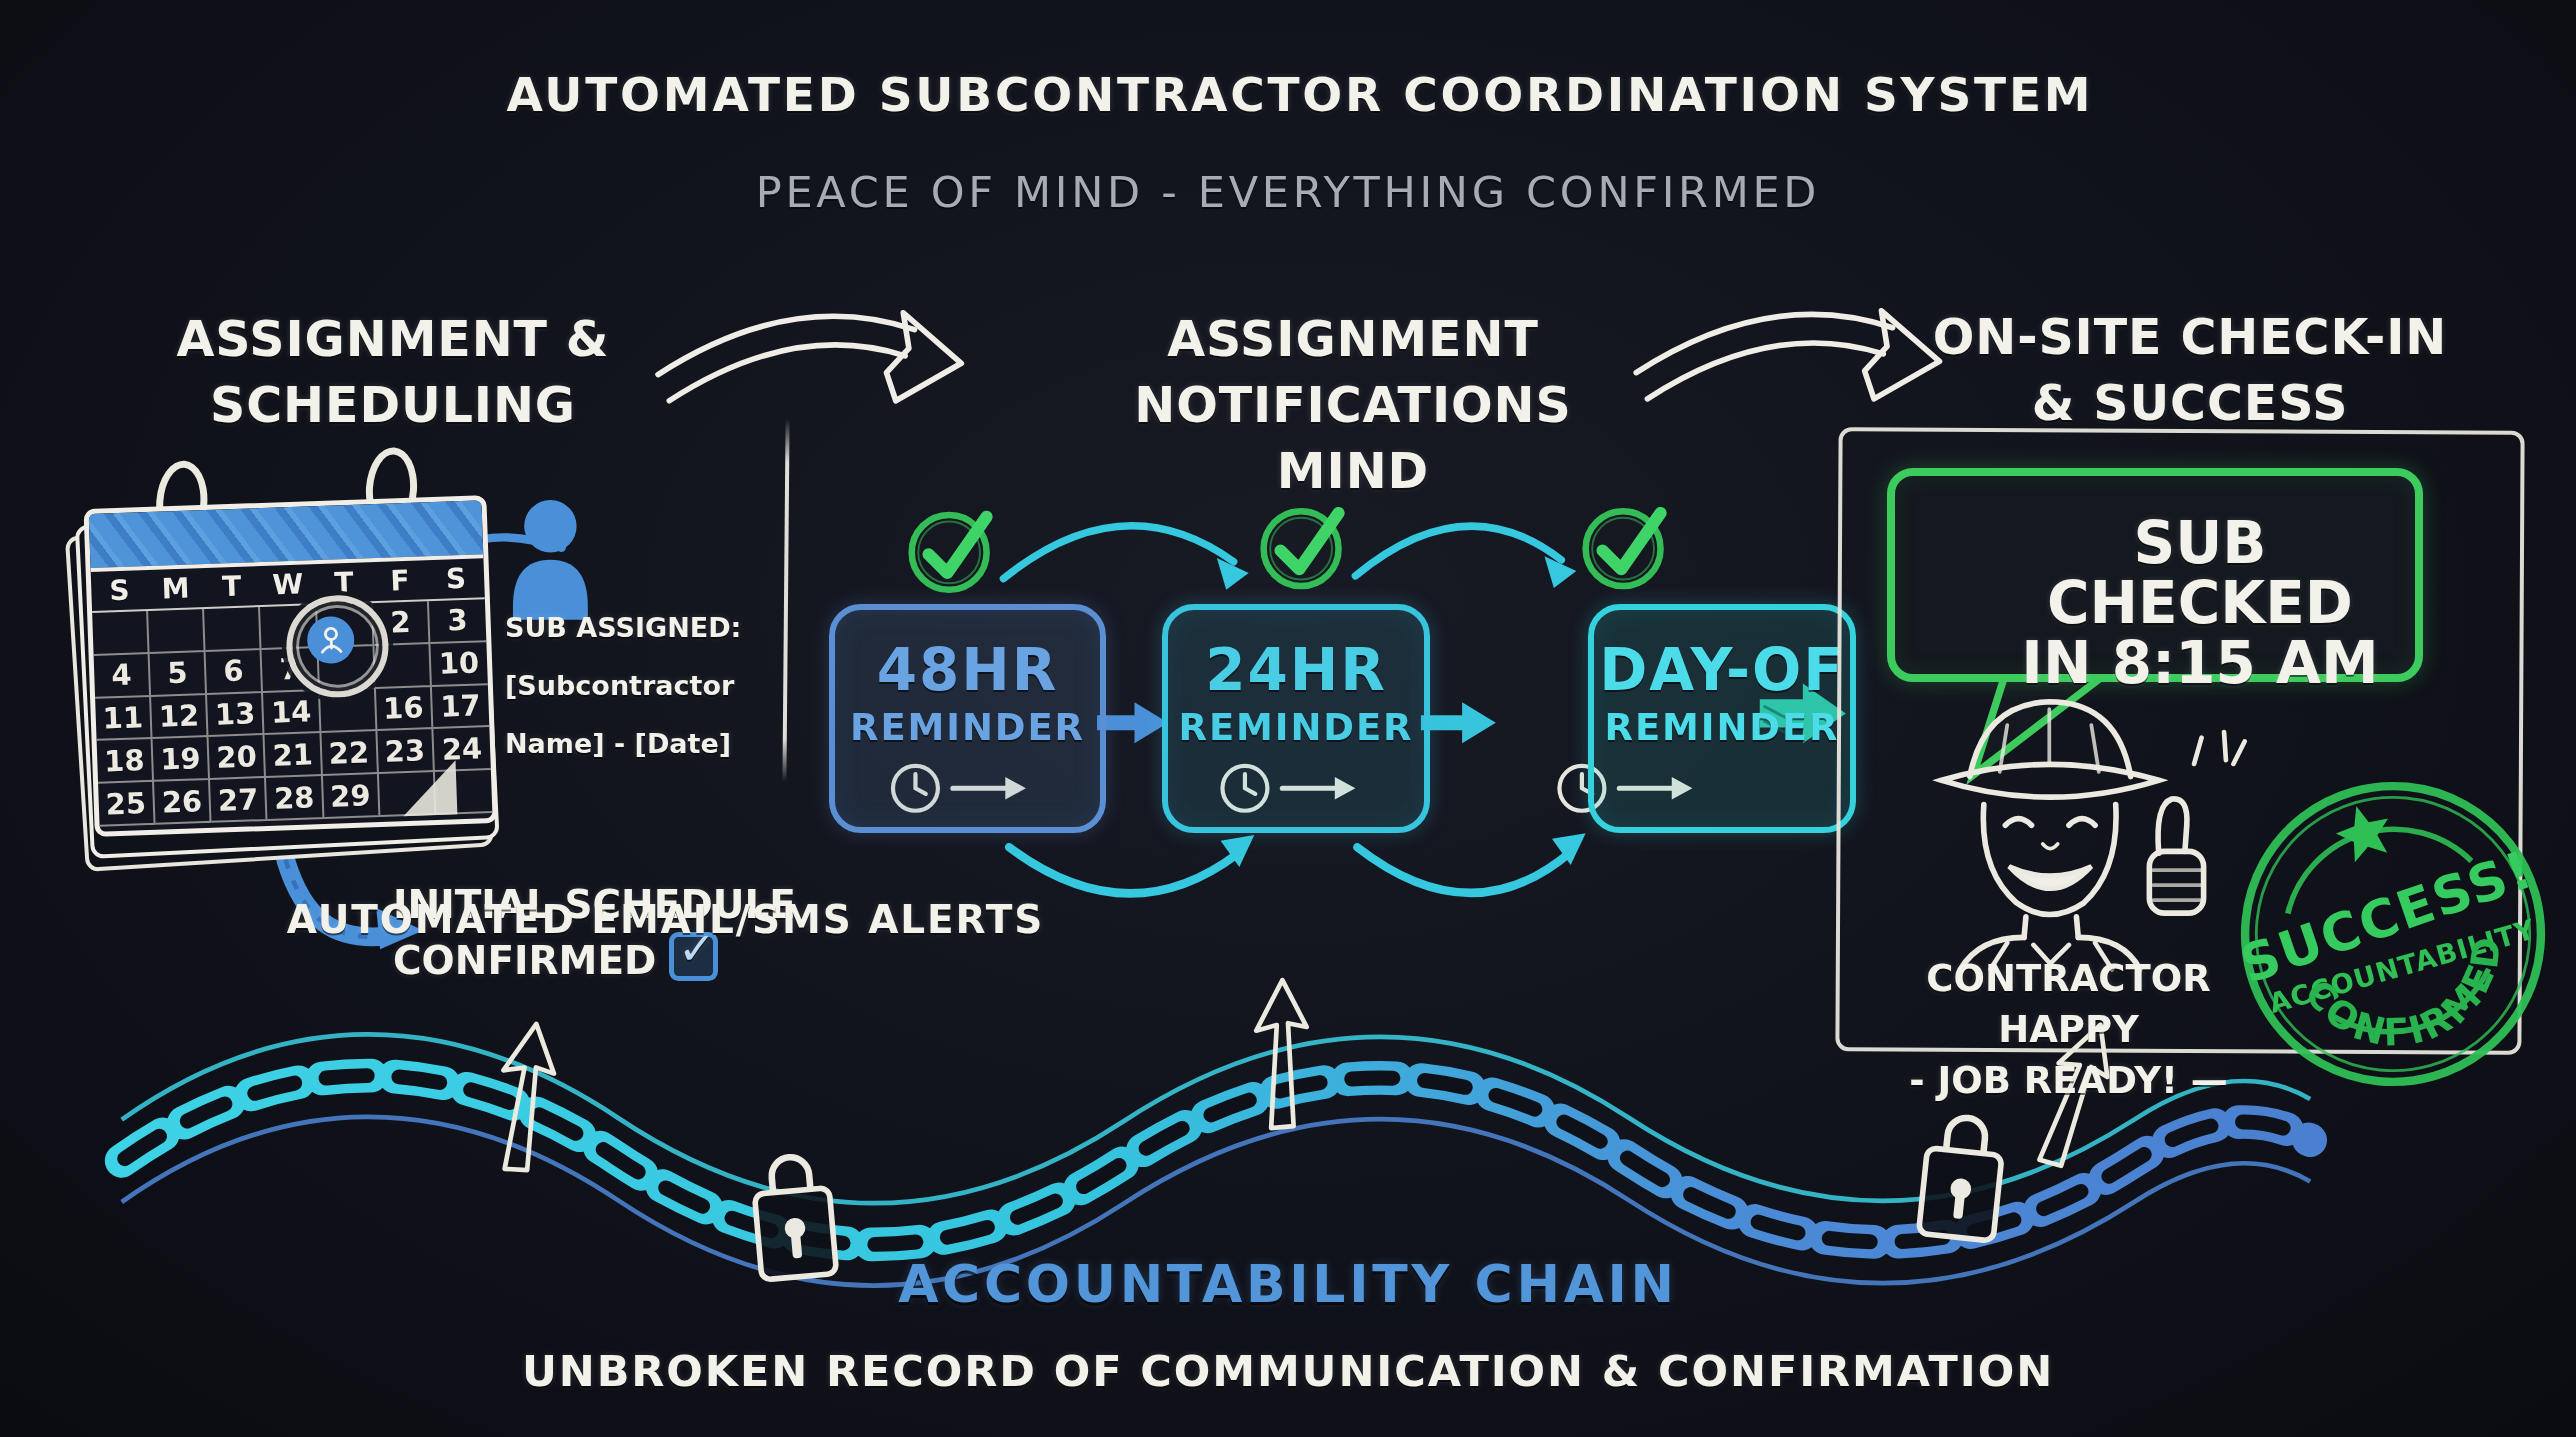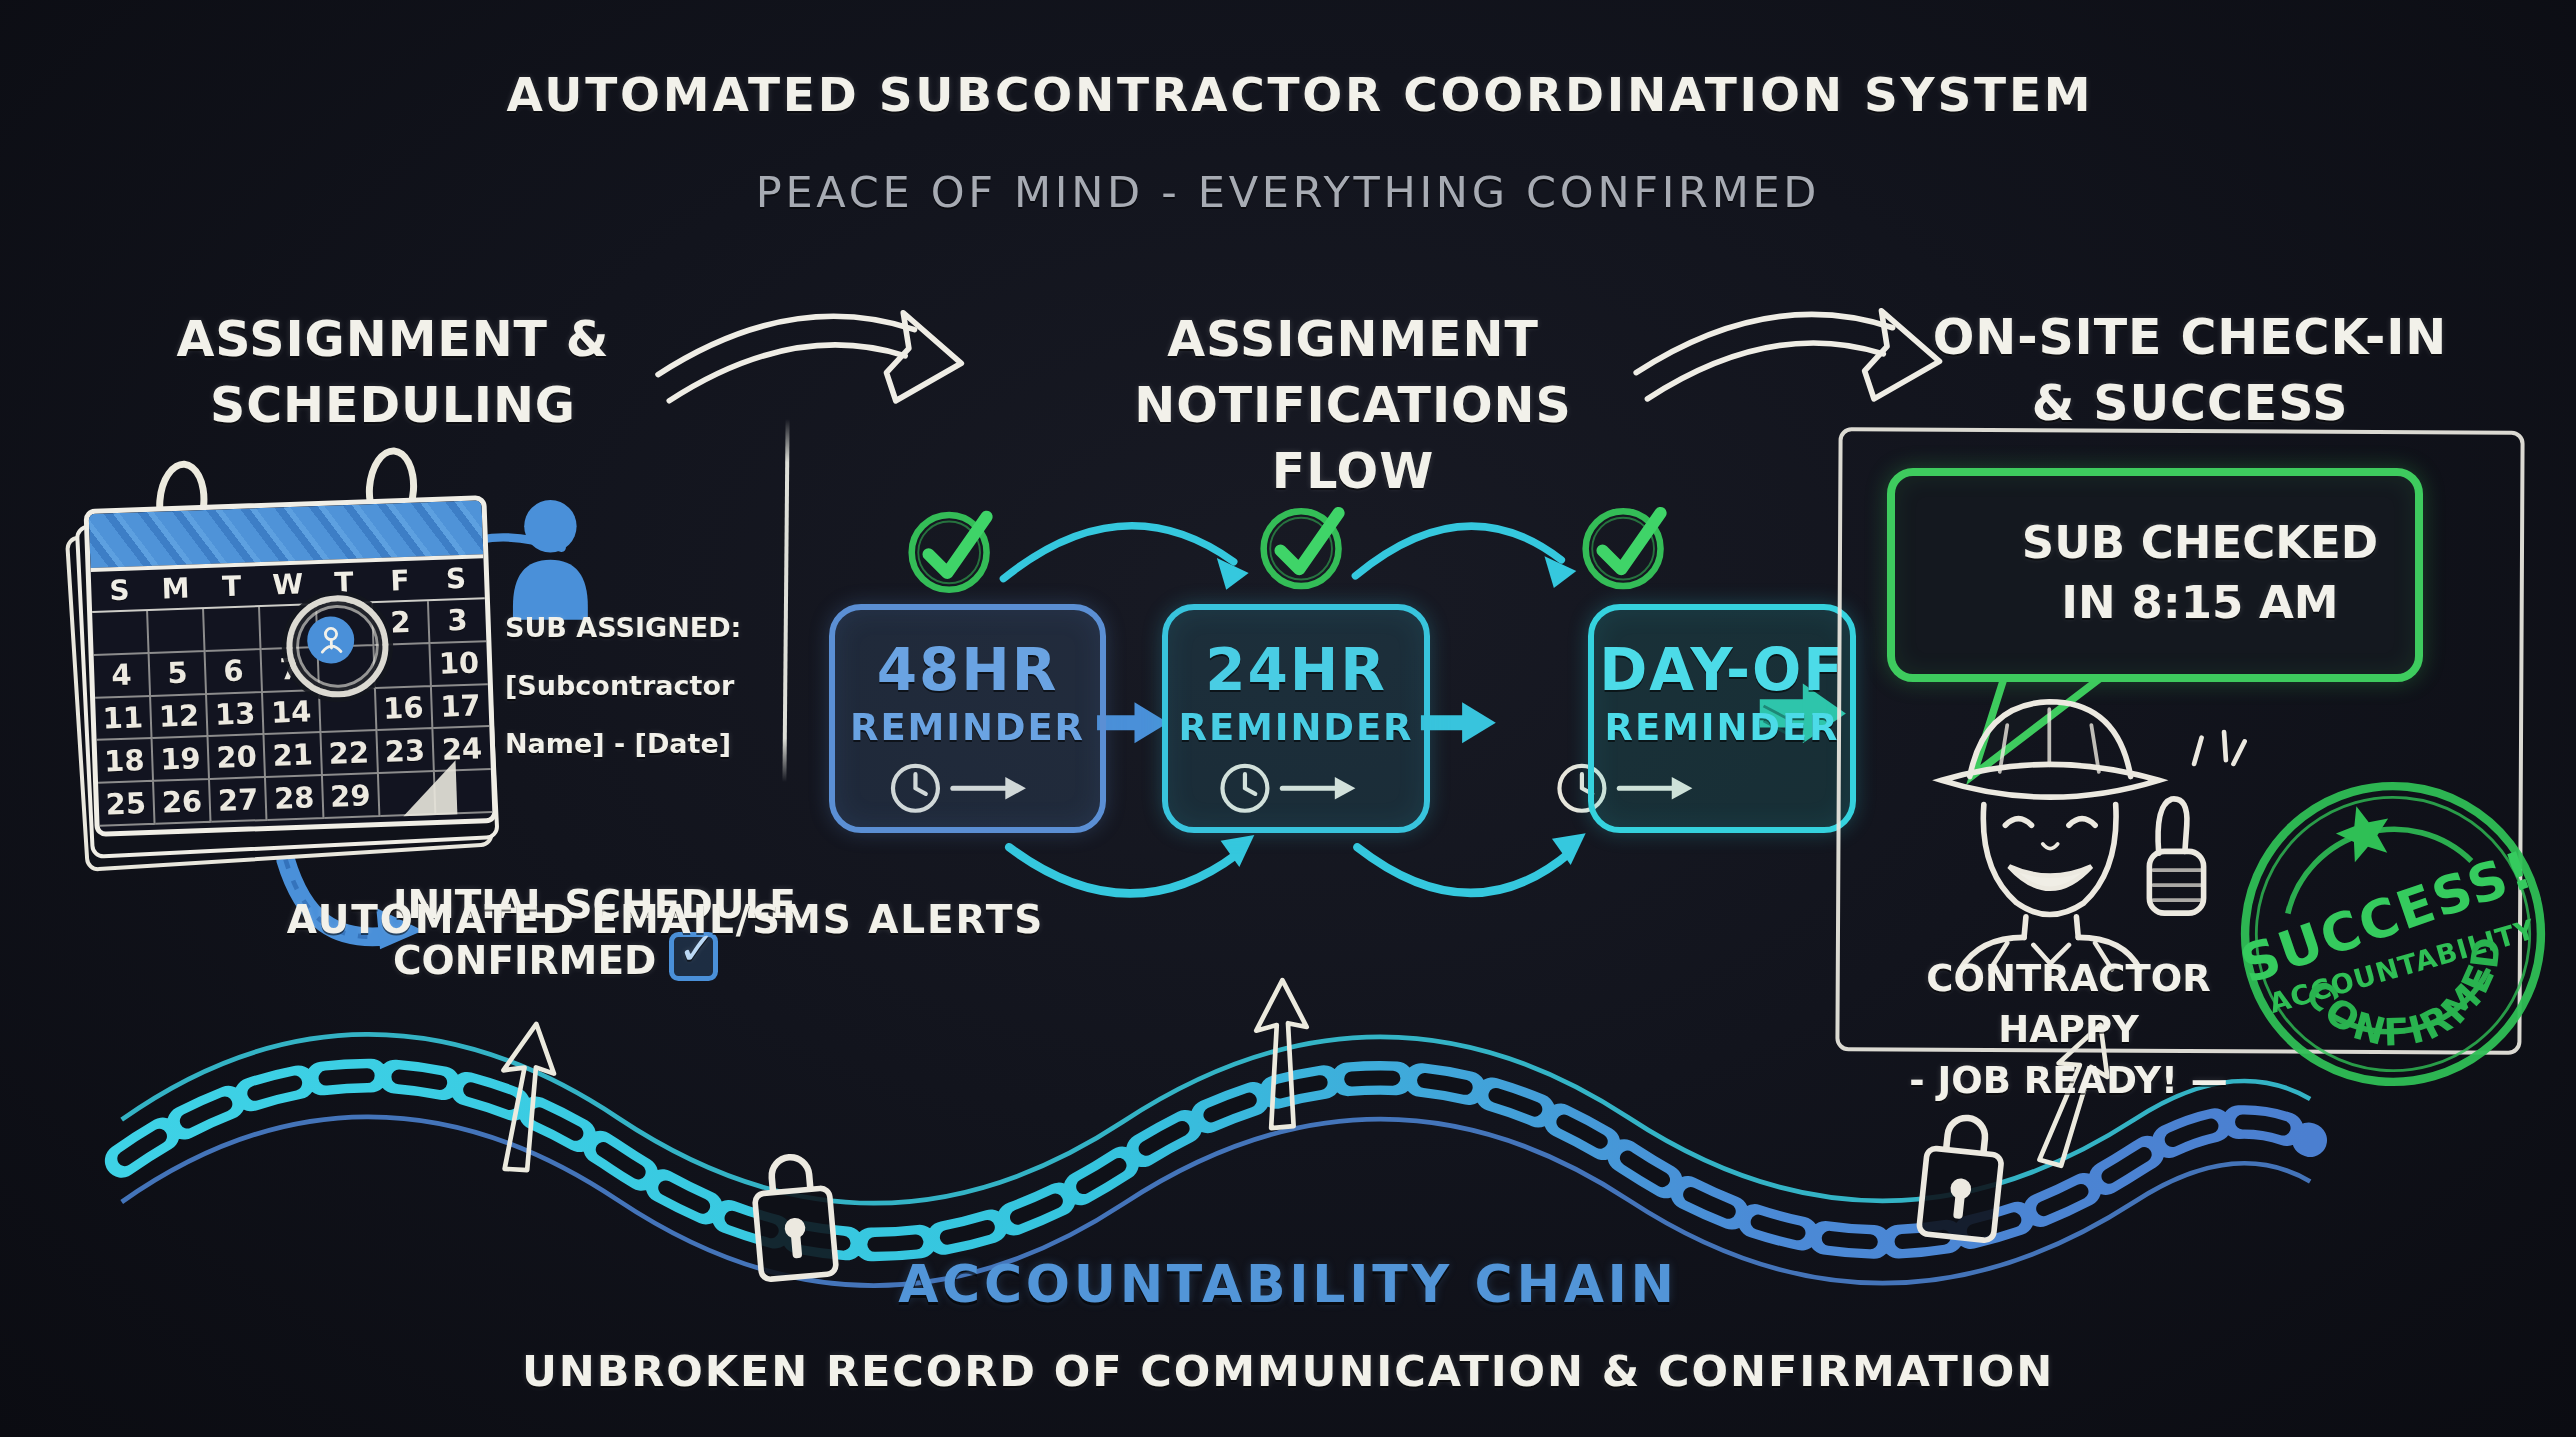--- a/index.html
+++ b/index.html
@@ -69,21 +69,21 @@
   .boxday .t1,.boxday .t2{color:#4cdbe8;}
   .alerts{width:100%;left:0;top:897px;font-size:39px;letter-spacing:1.9px;}
   .alerts-inner{margin-left:-1.9px;}
 
   
   .frame{left:1837px;top:429px;width:678px;height:616px;border:4.7px solid #e7e5dc;
          border-radius:13px;transform:rotate(.3deg);opacity:.95;}
   .bubble{left:1887px;top:468px;width:520px;height:198px;border:8.4px solid #3ecb5e;
           border-radius:26px;background:#14181f;
           box-shadow:0 0 22.5px rgba(62,203,94,.28), inset 0 0 24px rgba(62,203,94,.10);}
-  .bubble-text{left:2013px;top:513px;width:374px;font-size:45px;line-height:60px;}
+  .bubble-text{left:2013px;top:513px;width:374px;font-size:58px;line-height:60px;}
   .caption{left:1872px;top:953px;width:393px;font-size:37px;line-height:51px;}
 
   .footer-title{width:100%;top:1254px;font-size:52px;letter-spacing:3.7px;color:#5295d8;
                 font-weight:bold;text-shadow:0 2.8px 0 rgba(0,0,0,.6), 0 0 9.4px rgba(82,149,216,.25);}
   .footer-sub{width:100%;top:1346px;font-size:43px;letter-spacing:1.9px;}
 
   .divider{left:784px;top:419px;width:3.7px;height:363px;
            background:linear-gradient(to bottom,transparent,#dedfd8 12%,#dedfd8 88%,transparent);
            transform:rotate(.5deg);}
   svg{overflow:visible;}
@@ -241,21 +241,21 @@
 
   <div class="abs chalk center title">AUTOMATED SUBCONTRACTOR COORDINATION SYSTEM</div>
   <div class="abs center subtitle">PEACE OF MIND - EVERYTHING CONFIRMED</div>
 
   <div class="abs chalk center sec-head" style="left:159px;top:307px;width:468px;">
     <div>ASSIGNMENT &amp;</div>
     <div>SCHEDULING</div>
   </div>
   <div class="abs chalk center sec-head" style="left:1058px;top:307px;width:590px;">
     <div>ASSIGNMENT</div>
-    <div>NOTIFICATIONS FLOW</div>
+    <div>NOTIFICATIONS MIND</div>
   </div>
   <div class="abs chalk center sec-head" style="left:1928px;top:305px;width:524px;">
     <div>ON-SITE CHECK-IN</div>
     <div>&amp; SUCCESS</div>
   </div>
 
   <div class="abs divider"></div>
 
   <div class="abs cal-wrap">
     <div class="abs cal-page-back"></div>

